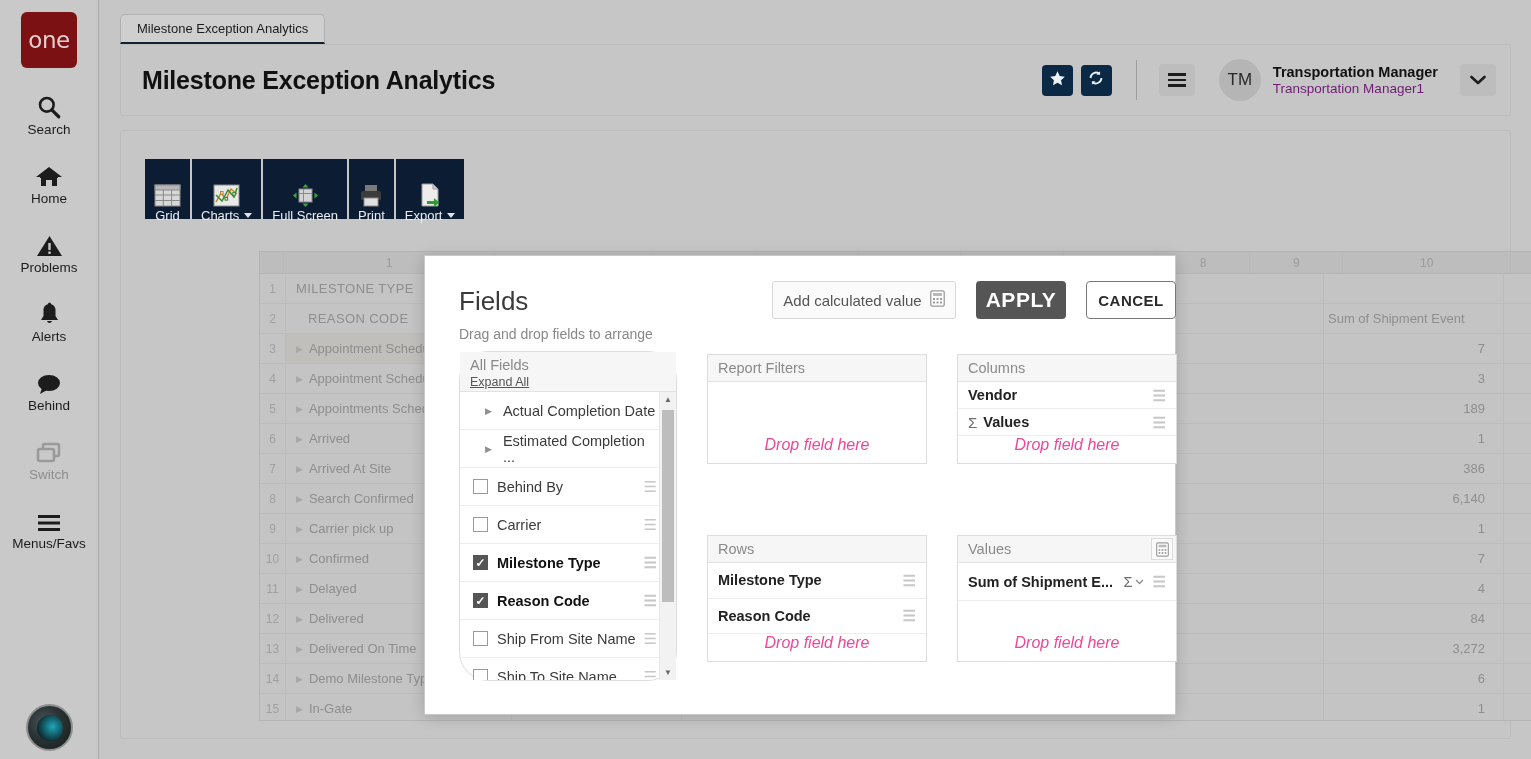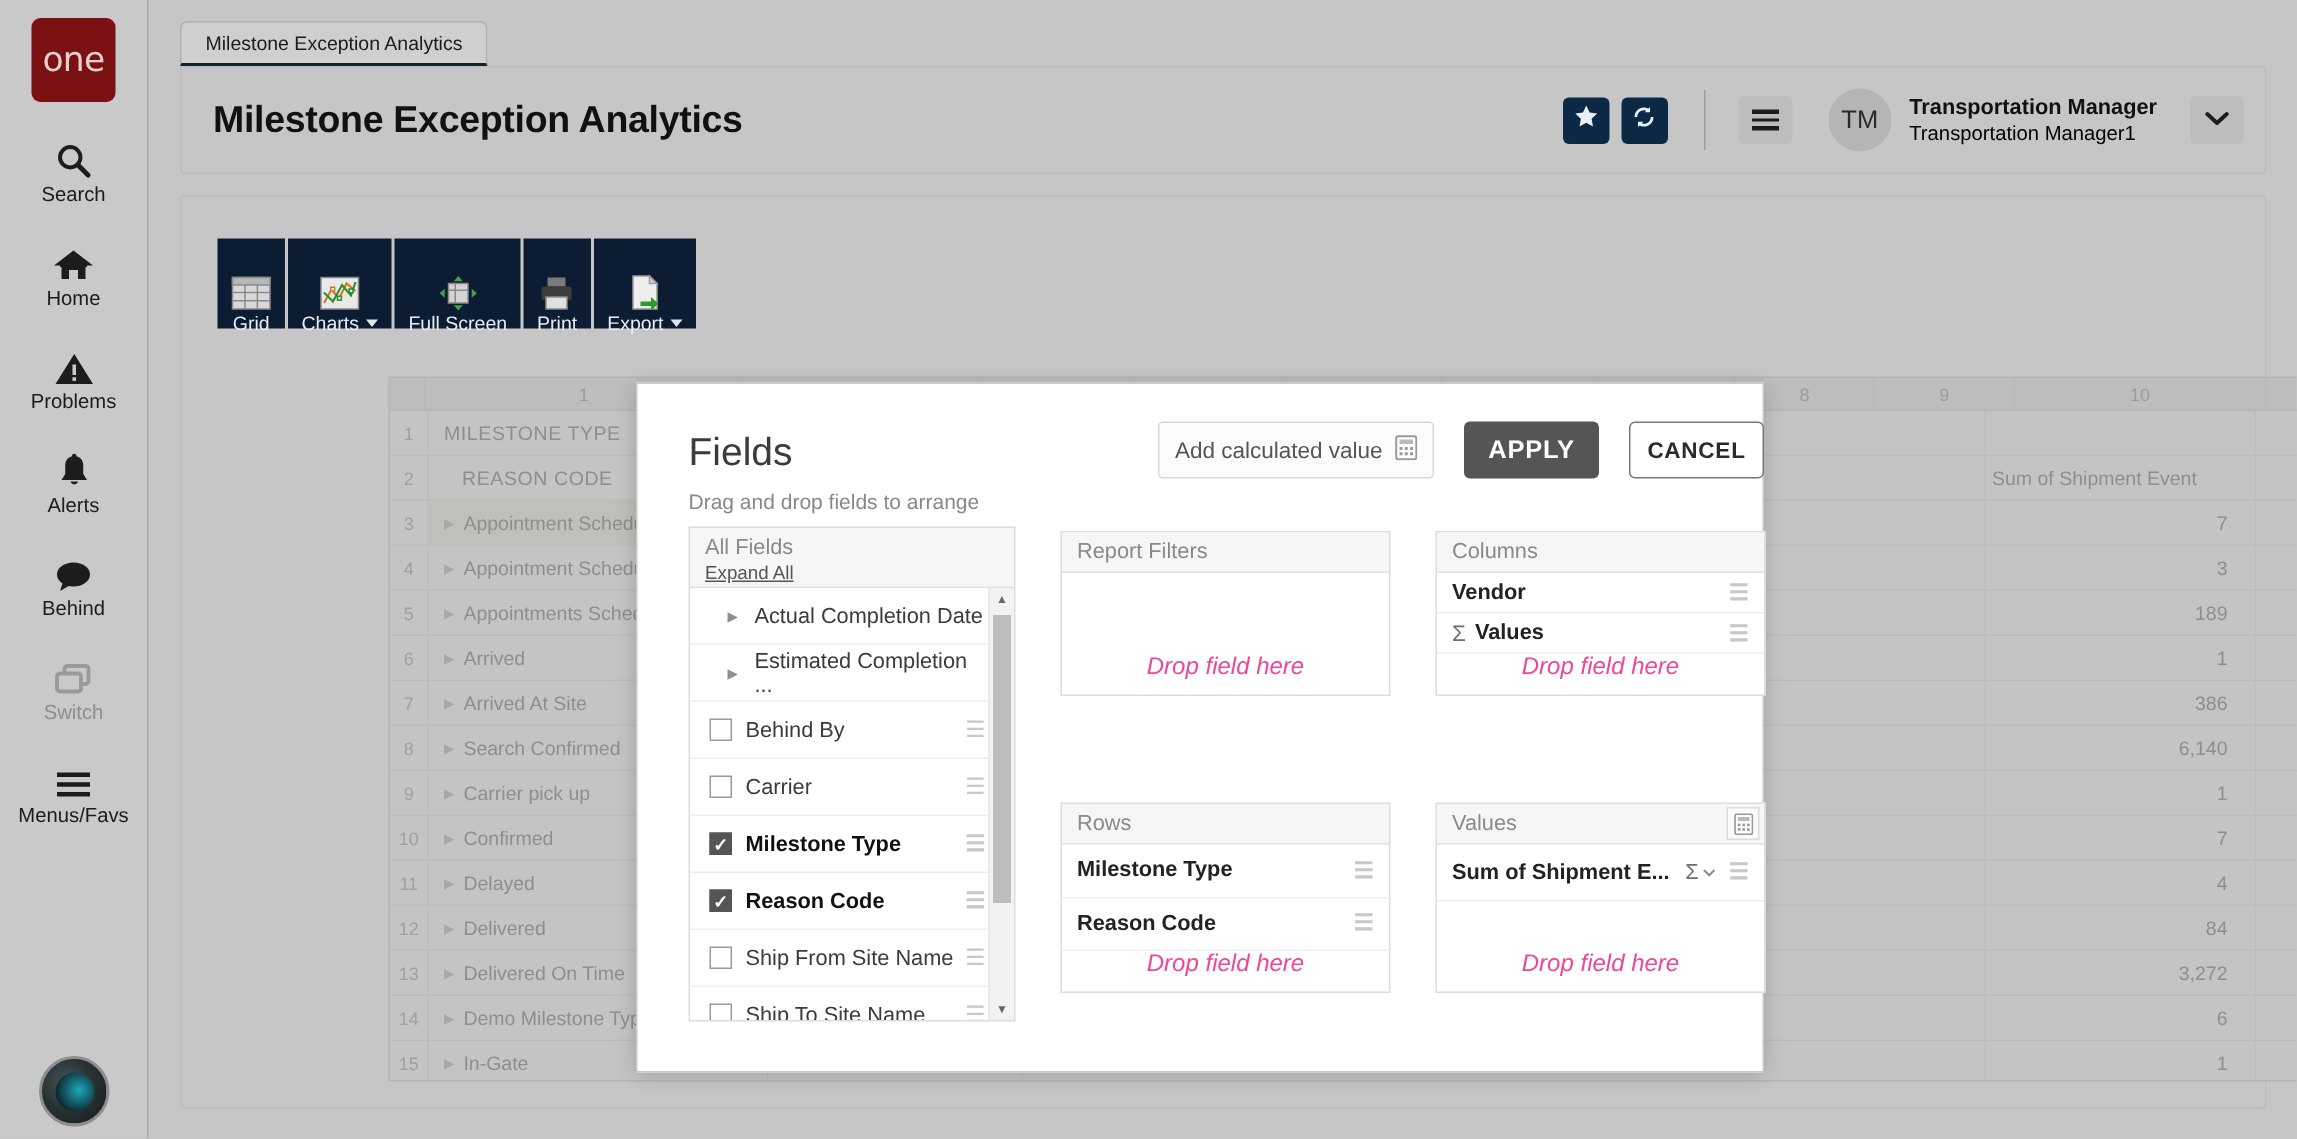--- a/index.html
+++ b/index.html
@@ -78,21 +78,21 @@
   }
   .hamburger-btn .bars { width: 18px; }
   .hamburger-btn .bars i { display:block; height:2.5px; background:#1d1d1d; margin:3px 0; }
   .user-avatar {
     width: 42px; height: 42px; border-radius: 50%; background: #b5b5b5;
     display:flex;align-items:center;justify-content:center;
     font-size: 17px; color: #2a2a2a; margin-left: 24px;
   }
   .user-text { margin-left: 12px; line-height: 1.25; }
   .user-name { font-size: 14.5px; font-weight: bold; color: #111; }
-  .user-sub { font-size: 13.5px; color: #000000; }
+  .user-sub { font-size: 13.5px; color: #701a75; }
   .chev-btn {
     width: 36px; height: 32px; background: #bdbdbd; border-radius: 4px; margin-left: 22px; margin-right: 14px;
     display:flex;align-items:center;justify-content:center; cursor:pointer; color:#1d1d1d;
   }
 
   
   .content-card {
     position: absolute; left: 120px; top: 130px;
     width: 1391px; height: 609px;
     background: #c6c6c6; border: 1px solid #bcbcbc; border-radius: 3px;
@@ -144,21 +144,21 @@
   .calc-btn {
     position:absolute; left:347px; top:25px; width:184px; height:38px;
     border:1px solid #d8d8d8; border-radius:3px; background:#fbfbfb;
     display:flex;align-items:center;justify-content:center; gap:8px;
     font-size:15px; color:#555; cursor:pointer;
   }
   .apply-btn {
     position:absolute; left:551px; top:25px; width:90px; height:38px;
     background:#555; color:#fff; border-radius:4px;
     display:flex;align-items:center;justify-content:center;
-    font-size:17px; font-weight:bold; letter-spacing:0.5px; cursor:pointer;
+    font-size:21px; font-weight:bold; letter-spacing:0.5px; cursor:pointer;
   }
   .cancel-btn {
     position:absolute; left:661px; top:25px; width:90px; height:38px;
     background:#fff; color:#2b2b2b; border:1px solid #ararar; border:1px solid #777; border-radius:4px;
     display:flex;align-items:center;justify-content:center;
     font-size:15px; font-weight:bold; letter-spacing:0.5px; cursor:pointer;
   }
 
   
   .pane { position:absolute; border:1px solid #ddd; background:#fff; }
@@ -169,21 +169,21 @@
   }
   .drop-hint { font-size:16px; color:#ec4899; font-style:italic; text-align:center; }
   .chip {
     height:38px; border-bottom:1px solid #eee; display:flex; align-items:center;
     padding:0 10px; font-size:14.5px; font-weight:bold; color:#222; cursor:move;
   }
   .grip { margin-left:auto; color:#c8c8c8; font-size:15px; line-height:1; letter-spacing:0; }
   .sigma-sm { color:#6e6e6e; font-weight:normal; margin-right:6px; font-size:15px; }
 
   
-  .allfields { left:34px; top:95px; width:218px; height:330px; }
+  .allfields { left:34px; top:95px; width:218px; height:330px;border-radius:29px; }
   .af-hdr { height:40px; background:#f6f6f6; border-bottom:1px solid #e2e2e2; padding:4px 0 0 10px; }
   .af-hdr .t { font-size:14.5px; color:#8a8a8a; }
   .af-hdr .e { font-size:12.5px; color:#555; text-decoration:underline; cursor:pointer; display:block; margin-top:1px;}
   .af-list { position:absolute; left:0; top:40px; right:0; bottom:0; overflow:hidden; }
   .af-row {
     height:38px; border-bottom:1px solid #eee; display:flex; align-items:center;
     padding:0 8px 0 13px; font-size:14.5px; color:#3b3b3b; width:205px;
   }
   .af-row.sel { font-weight:bold; color:#111; }
   .cbx { width:15px;height:15px;border:1px solid #9a9a9a;background:#fff;margin-right:9px;flex:none; }

